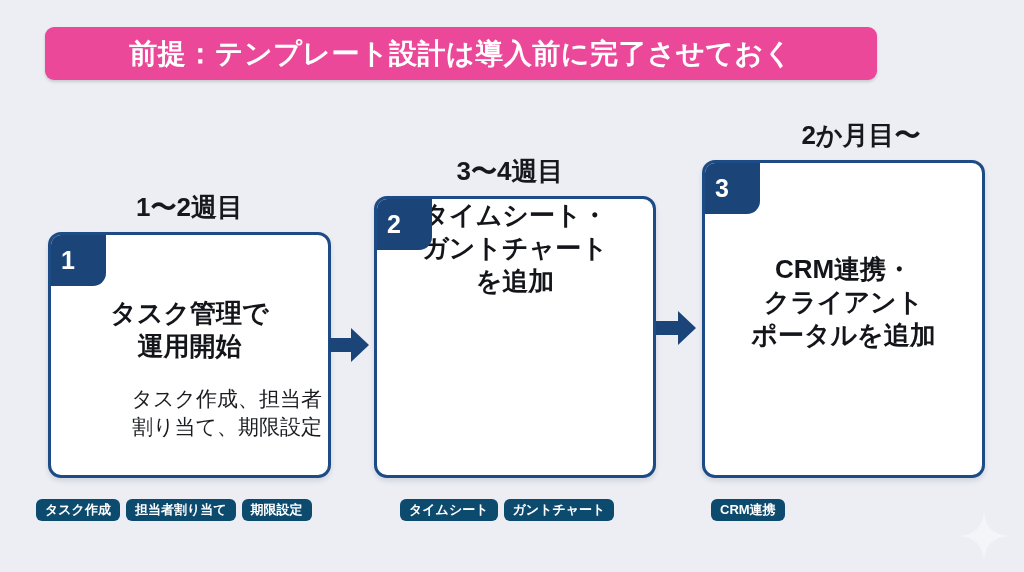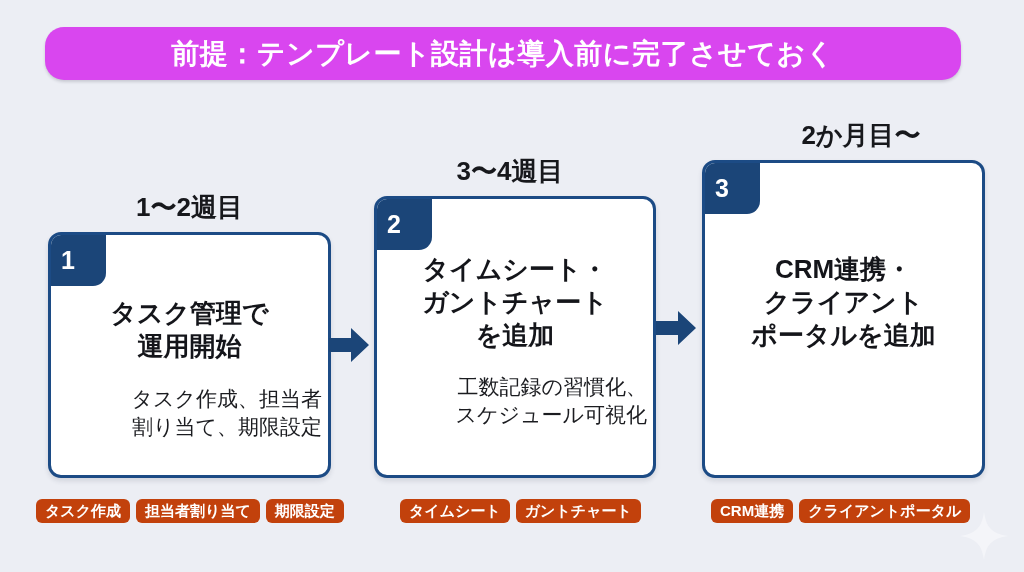--- a/index.html
+++ b/index.html
@@ -32,24 +32,24 @@
     bottom: 10px;
     pointer-events: none;
   }
   .sparkle svg { display:block; width:100%; height:100%; }
 
   
   .banner {
     position: absolute;
     left: 45px;
     top: 27px;
-    width: 916px;
+    width: 832px;
     height: 53px;
-    background: #d946ef;
-    border-radius: 19px;
+    background: #ec4899;
+    border-radius: 9px;
     box-shadow: 0 2px 3px rgba(40,40,60,0.18);
     display: flex;
     align-items: center;
     justify-content: center;
   }
   .banner-text {
     color: #ffffff;
     font-size: 28px;
     font-weight: 700;
     letter-spacing: 0.5px;
@@ -128,44 +128,44 @@
     line-height: 1.34;
     width: 100%;
     box-sizing: border-box;
     padding: 0 6px;
     white-space: pre-line;
   }
 
   
   #card-1 .card-title { margin-top: 62px; }
   #card-1 .card-desc  { margin-top: 22px; }
-  #card-2 .card-title { margin-top: 54px; }
+  #card-2 .card-title { }
   #card-2 .card-desc  { margin-top: 22px; }
   #card-3 .card-title { margin-top: 90px; }
   #card-3 .card-desc  { margin-top: 30px; }
 
   
   .arrow {
     position: absolute;
     width: 44px;
     height: 40px;
   }
   .arrow svg { display:block; width:100%; height:100%; }
 
   
   .tags {
     position: absolute;
     display: flex;
     gap: 6px;
     align-items: center;
   }
   .tag {
-    background: #c2410c;
+    background: #0c4a6e;
     color: #ffffff;
-    font-size: 15px;
+    font-size: 13px;
     font-weight: 700;
     border-radius: 6px;
     padding: 4px 9px 5px 9px;
     line-height: 1;
     white-space: nowrap;
   }
 </style>
 </head>
 <body>
 
@@ -192,22 +192,20 @@
     </svg>
   </div>
 
   <div class="step" id="step-2" style="left:374px; top:196px; width:272px; height:282px;">
     <div class="step-label">3〜4週目</div>
     <div class="card" id="card-2" style="width:282px; height:282px;">
       <div class="badge">2</div>
       <div class="card-title">タイムシート・
 ガントチャート
 を追加</div>
-      <div class="card-desc">工数記録の習慣化、
-スケジュール可視化</div>
     </div>
   </div>
 
   <div class="arrow" style="left:654px; top:308px;">
     <svg viewBox="0 0 44 40" xmlns="http://www.w3.org/2000/svg" aria-hidden="true">
       <polygon points="2,13 24,13 24,3 42,20 24,37 24,27 2,27" fill="#1b4578"></polygon>
     </svg>
   </div>
 
   <div class="step" id="step-3" style="left:702px; top:160px; width:318px; height:318px;">
@@ -226,21 +224,20 @@
     <span class="tag">期限設定</span>
   </div>
 
   <div class="tags" style="left:400px; top:499px;justify-content:flex-end;">
     <span class="tag">タイムシート</span>
     <span class="tag">ガントチャート</span>
   </div>
 
   <div class="tags" style="left:711px; top:499px;">
     <span class="tag">CRM連携</span>
-    <span class="tag">クライアントポータル</span>
   </div>
 
   <div class="sparkle">
     <svg viewBox="0 0 52 52" xmlns="http://www.w3.org/2000/svg" aria-hidden="true">
       <path d="M26 2 C28.5 18 34 23.5 50 26 C34 28.5 28.5 34 26 50 C23.5 34 18 28.5 2 26 C18 23.5 23.5 18 26 2 Z" fill="#f4f5f9"></path>
     </svg>
   </div>
 
 </div>
 

